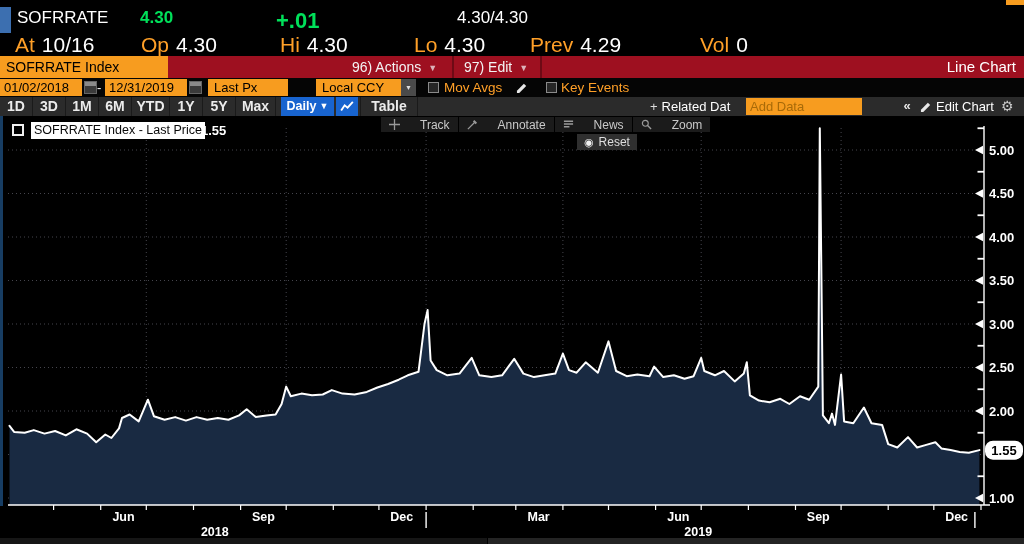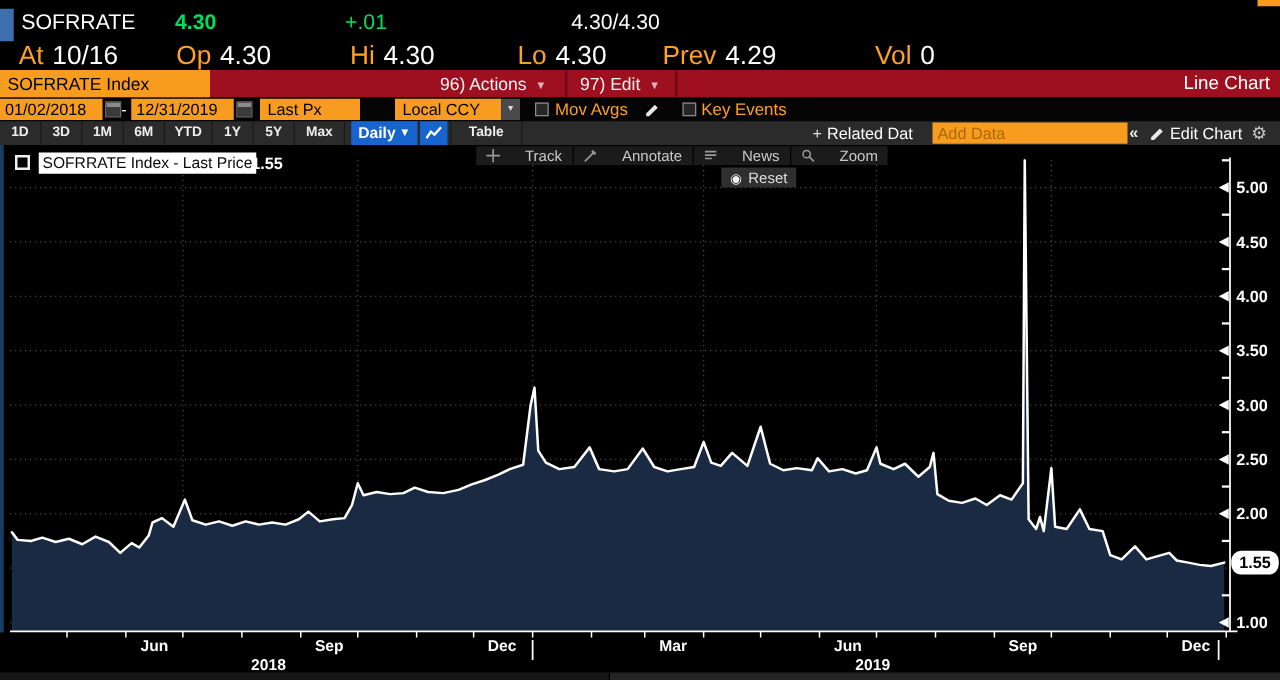--- a/index.html
+++ b/index.html
@@ -5,21 +5,21 @@
   *{margin:0;padding:0;box-sizing:border-box}
   html,body{background:#111}
   #screen{position:relative;width:1024px;height:544px;background:#000;overflow:hidden;
           font-family:"Liberation Sans",sans-serif;-webkit-font-smoothing:antialiased}
   .abs{position:absolute}
   
   #quote-bar{left:0;top:0;width:1024px;height:56px;background:#000}
   #blue-chip{left:0;top:7px;width:11px;height:26px;background:#3c6fb0}
   #q-ticker{left:17px;top:8px;font-size:17px;color:#fff}
   #q-last{left:140px;top:8px;font-size:17px;font-weight:700;color:#00e05a}
-  #q-chg{left:276px;top:8px;font-size:17px;font-weight:400;color:#00e05a}
+  #q-chg{left:276px;top:8px;font-size:22px;font-weight:700;color:#00e05a}
   #q-ba{left:457px;top:8px;font-size:17px;color:#fff}
   .qpair{top:33px;font-size:21px;white-space:nowrap}
   .qpair .ql{color:#ffa028}
   .qpair .qv{color:#fff;margin-left:7px}
   #tr-chip{left:1006px;top:0;width:18px;height:5px;background:#f79c1f}
   
   #menu-bar{left:0;top:56px;width:1024px;height:22px;background:#9e1020}
   #m-sec{left:0;top:0;width:168px;height:22px;background:#f79c1f;color:#000;
          font-size:14px;line-height:22px;padding-left:6px}
   .mitem{top:0;height:22px;line-height:22px;color:#f4f4f4;font-size:14px;
@@ -42,29 +42,29 @@
   #t-dd{left:401px;top:1px;width:15px;height:17px;background:#4a4a4a;color:#ddd;
         font-size:7px;text-align:center;line-height:17px}
   .cb{width:11px;height:11px;top:4px;background:#262626;border:1px solid #8a8a8a}
   #t-cb1{left:428px}#t-cb2{left:546px}
   .tlabel{top:2px;color:#ffa028;font-size:13.5px}
   #t-mov{left:444px}#t-key{left:561px}
   .pencil{top:3px}
   
   #tab-bar{left:0;top:97px;width:1024px;height:19px;background:#2b2b2b}
   .ptab{top:0;height:19px;line-height:19px;text-align:center;color:#ececec;
-        font-size:11px;font-weight:700;border-right:1px solid #1a1a1a;cursor:default}
+        font-size:14px;font-weight:700;border-right:1px solid #1a1a1a;cursor:default}
   #daily{left:281px;top:0;width:53px;height:19px;background:#1864cf;color:#fff;
          font-weight:700;font-size:12.5px;text-align:center;line-height:19px}
   #daily .arrow{font-size:9px;margin-left:3px;vertical-align:1px}
   #chartbtn{left:336px;top:0;width:22px;height:19px;background:#1864cf;text-align:center}
   #tbl{left:360px;width:58px;border-left:1px solid #1a1a1a}
   #rel{left:650px;top:0;height:35px;line-height:19px;color:#fff;font-size:13px;white-space:nowrap}
   #rel .plus{color:#ddd;margin-right:4px}
-  #adddata{left:746px;top:1px;width:156px;height:17px;background:#f79c1f;border:none;
+  #adddata{left:746px;top:1px;width:116px;height:17px;background:#f79c1f;border:none;
            outline:none;font-size:13px;color:#5a3a00;padding:0 4px;font-family:"Liberation Sans",sans-serif}
   #adddata::placeholder{color:#a86a08;opacity:1}
   #collapse{left:897px;top:0;width:20px;height:19px;line-height:18px;color:#e8e8e8;
             font-weight:700;font-size:13px;text-align:center}
   #editchart{left:936px;top:0;height:19px;line-height:19px;color:#fff;font-size:13px}
   #gear{left:1001px;top:0;height:19px;line-height:19px;color:#c8c8c8;font-size:14px}
   
   #chart{left:0;top:116px;width:1024px;height:428px;background:#000}
   #edge-blue{left:0;top:0;width:3px;height:390px;background:#173d63}
   #chart-svg{position:absolute;left:0;top:0}

